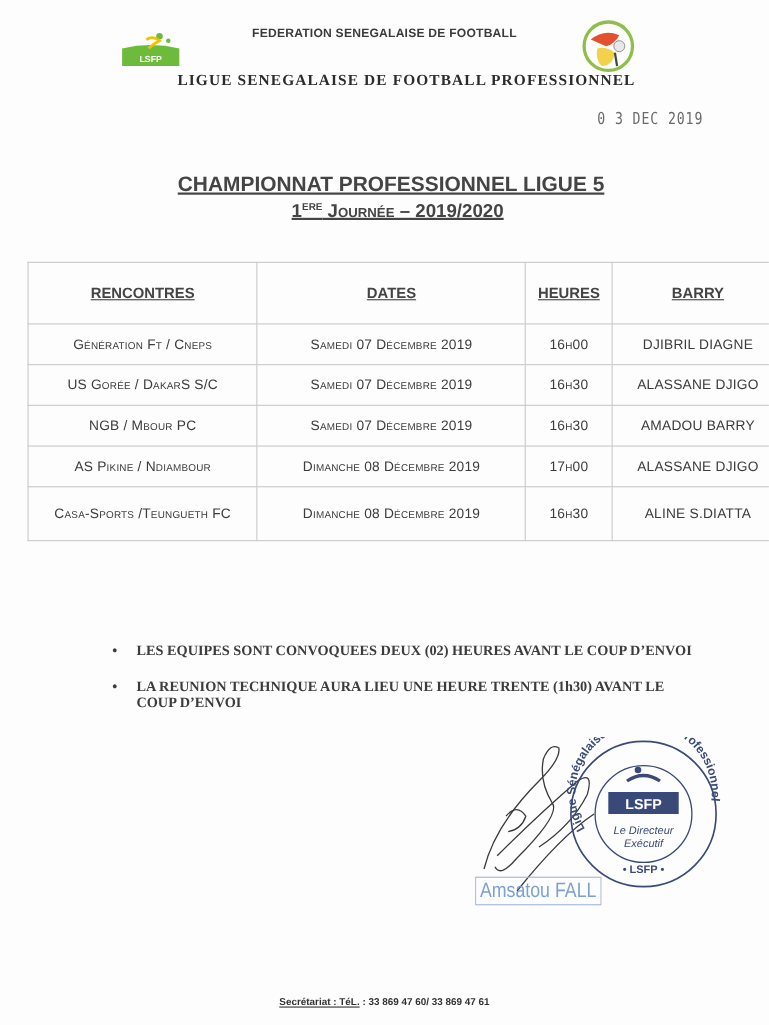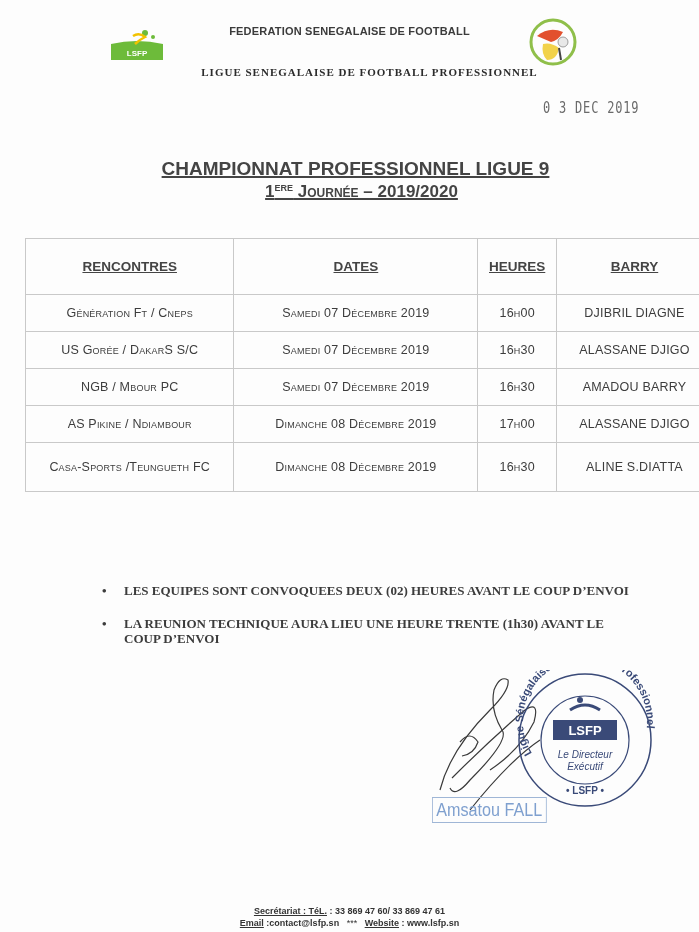--- a/index.html
+++ b/index.html
@@ -2,21 +2,21 @@
 <html><head>
 <meta charset="utf-8">
 <style>
   html, body { margin: 0; padding: 0; }
   body {
     width: 699px; height: 932px; background: #fdfdfd; position: relative; overflow: hidden;
     font-family: "Liberation Sans", sans-serif; color: #3a3a3a;
   }
   .abs { position: absolute; }
   .fed-title { left: 0; width: 699px; top: 25px; text-align: center; font-size: 11px; font-weight: bold; color: #3b3b3b; letter-spacing: 0.2px; }
-  .ligue-title { left: 0; width: 699px; top: 66px; text-align: center; font-family: "Liberation Serif", serif; font-size: 11px; font-weight: bold; color: #2c2c2c; letter-spacing: 1px; padding-left: 40px; box-sizing: border-box;}
+  .ligue-title { left: 0; width: 699px; top: 66px; text-align: center; font-family: "Liberation Serif", serif; font-size: 14px; font-weight: bold; color: #2c2c2c; letter-spacing: 1px; padding-left: 40px; box-sizing: border-box;}
   .logo-lsfp { left: 109px; top: 28px; width: 56px; height: 32px; }
   .logo-fsf { left: 529px; top: 18px; width: 48px; height: 48px; }
   .stamp-date { left: 543px; top: 99px; font-family: "DejaVu Sans Mono", monospace; font-size: 15px; color: #6a6a6a; letter-spacing: 1px; transform: scaleX(0.8); transform-origin: left center; }
   .main-title { left: 0; width: 699px; top: 158px; text-align: center; font-size: 19px; font-weight: bold; color: #444; text-decoration: underline; text-decoration-thickness: 2px; padding-left: 12px; box-sizing: border-box;}
   .sub-title { left: 0; width: 699px; top: 182px; text-align: center; font-size: 17px; font-weight: bold; color: #444; text-decoration: underline; text-decoration-thickness: 2px; font-variant: small-caps; padding-left: 24px; box-sizing: border-box;}
   .sub-title sup { font-size: 9px; vertical-align: 6px; }
   table.sched { left: 25px; top: 238px; width: 688px; border-collapse: collapse; }
   table.sched td, table.sched th { border: 1px solid #c9c9c9; text-align: center; color: #3c3c3c; }
   table.sched th { height: 53px; font-size: 13.5px; font-weight: bold; text-decoration: underline; color: #444; }
   table.sched td { height: 34px; font-size: 12.5px; font-variant: small-caps; letter-spacing: 0.2px; }
@@ -56,21 +56,21 @@
     <path d="M14 26 Q22 24 30 30 Q28 42 18 42 Q12 36 14 26 Z" fill="#f2d24a"></path>
     <circle cx="34" cy="24" r="5" fill="#e8e8e8" stroke="#888" stroke-width="0.8"></circle>
     <path d="M30 30 L32 42" stroke="#444" stroke-width="2"></path>
   </svg>
 </div>
 
 <div class="abs ligue-title">LIGUE SENEGALAISE DE FOOTBALL PROFESSIONNEL</div>
 
 <div class="abs stamp-date">0 3 DEC 2019</div>
 
-<div class="abs main-title">CHAMPIONNAT PROFESSIONNEL LIGUE 9</div>
+<div class="abs main-title">CHAMPIONNAT PROFESSIONNEL LIGUE 5</div>
 <div class="abs sub-title"><span>1</span><sup>ERE</sup><span> Journée – 2019/2020</span></div>
 
 <table class="abs sched">
   <colgroup>
       <col class="c1">
       <col class="c2">
       <col class="c3">
       <col class="c4">
     </colgroup>
   <thead>
@@ -152,14 +152,13 @@
     <text x="155" y="65" text-anchor="middle" fill="#fff" font-family="Liberation Sans, sans-serif" font-weight="bold" font-size="13">LSFP</text>
     <text x="155" y="88" text-anchor="middle" fill="#3a4a78" font-family="Liberation Sans, sans-serif" font-style="italic" font-size="10">Le Directeur</text>
     <text x="155" y="100" text-anchor="middle" fill="#3a4a78" font-family="Liberation Sans, sans-serif" font-style="italic" font-size="10">Exécutif</text>
     <text x="155" y="124" text-anchor="middle" fill="#3a4a78" font-family="Liberation Sans, sans-serif" font-weight="bold" font-size="10">• LSFP •</text>
   </svg>
 </div>
 <div class="abs name-box">Amsatou FALL</div>
 
 <div class="abs footer">
   <div><span class="u">Secrétariat : TéL.</span><span class="b"> : 33 869 47 60/ 33 869 47 61</span></div>
-  <div><span class="u">Email</span><span class="b"> :contact@lsfp.sn</span><span style="white-space:pre">   ***   </span><span class="u">Website</span><span class="b"> : www.lsfp.sn</span></div>
 </div>
 
 </body></html>

